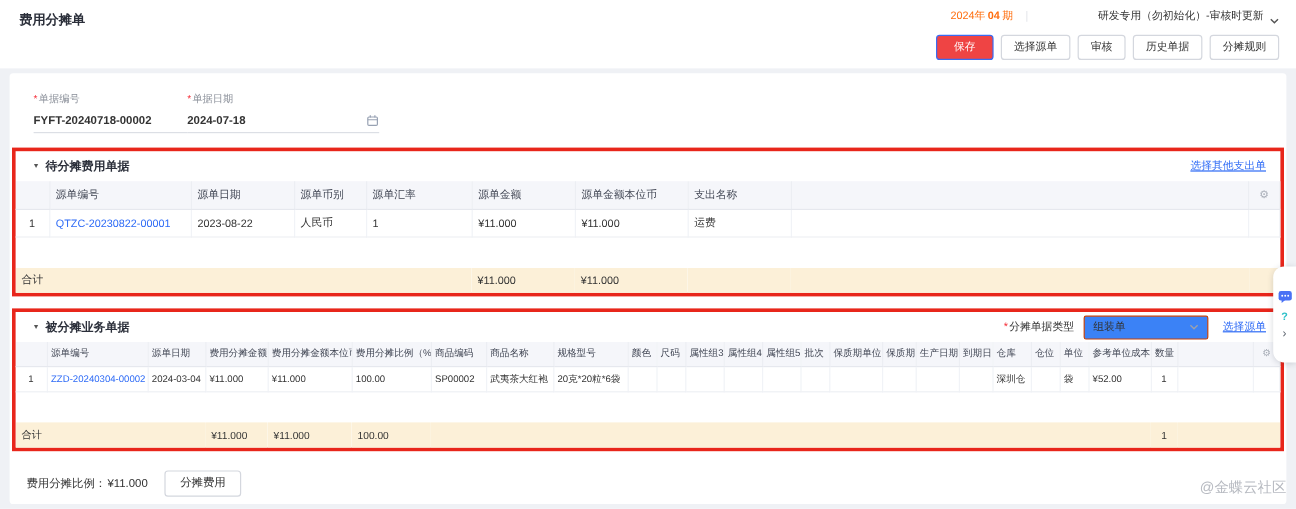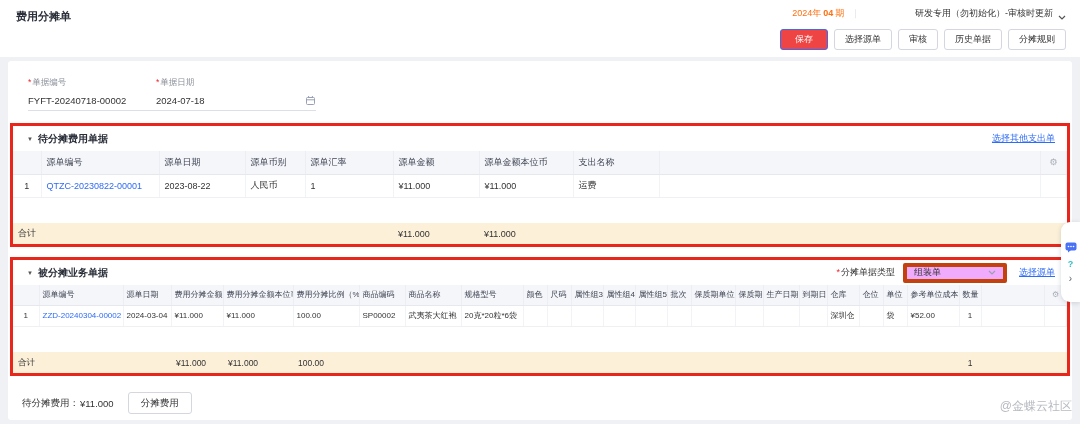--- a/index.html
+++ b/index.html
@@ -28,30 +28,30 @@
   .gear { margin-left:auto; color:#a9aeb8; font-size:10px; font-weight:400; cursor:pointer; }
   
   .basic { padding:6px 16px 0; }
   .basic-head { display:flex; align-items:center; height:16px; }
   .fields { display:flex; padding:6px 0 12px 4px; }
   .field { width:128px; }
   .field.wide { width:160px; }
   .f-label { font-size:8.5px; color:#8a8f99; }
   .req { color:#f5222d; margin-right:1px; }
   .f-value { font-size:9.5px; color:#333; border-bottom:1px solid #dcdfe5; padding:6px 0 4px;
-             display:flex; justify-content:space-between; align-items:flex-end; cursor:text; }
+             display:flex; justify-content:space-between; align-items:flex-end; cursor:text;font-weight:bold; }
   
   .redbox { border:3px solid #E8261B; margin:0 2px 10px; background:#fff; }
   .rb-head { display:flex; align-items:center; height:25px; padding:0 12px 0 14px; }
   .link { color:#2E6BF6; font-size:9px; cursor:pointer; font-weight:400;text-decoration:underline; }
   .rb-head .push { margin-left:auto; display:flex; align-items:center; }
   .type-label { font-size:9px; color:#333; font-weight:400; }
-  .select { width:104px; height:20px; border:4px solid #c2410c; border-radius:2px; display:flex;
+  .select { width:104px; height:20px; border:1px solid #c2410c; border-radius:2px; display:flex;
             align-items:center; justify-content:space-between; padding:0 7px; font-size:9px;
-            color:#333; margin:0 12px 0 8px; cursor:pointer; background:#f0abfc; }
+            color:#333; margin:0 12px 0 8px; cursor:pointer; background:#3b82f6; }
   
   table { border-collapse:collapse; table-layout:fixed; width:100%; }
   th, td { padding:0 5px; white-space:nowrap; overflow:hidden; font-weight:400; text-align:left; }
   thead th { background:#F5F6FA; height:23px; font-size:9px; color:#414654;
              border-right:1px solid #ECEEF3; border-bottom:1px solid #E6E8EE; }
   tr.data td { height:23px; font-size:9px; color:#333;
                border-right:1px solid #F1F3F7; border-bottom:1px solid #EEF0F4; }
   .num { text-align:left; }
   .ctr { text-align:center; }
   .rownum { color:#666; text-align:center; }
@@ -307,21 +307,21 @@
           <td class="num">100.00</td>
           <td colspan="17"></td>
           <td class="ctr">1</td>
           <td colspan="2"></td>
         </tr>
       </tbody>
     </table>
   </div>
 
   <div class="foot">
-    <span>待分摊费用：</span>
+    <span>费用分摊比例：</span>
     <span class="val">¥11.000</span>
     <button class="btn small">分摊费用</button>
   </div>
 </div>
 
 <div class="side-panel">
   <svg width="12" height="11" viewBox="0 0 12 11">
     <rect x="0.5" y="0.5" width="11" height="8" rx="2" fill="#4A72F5"></rect>
     <polygon points="3,8 3,10.5 6,8" fill="#4A72F5"></polygon>
     <circle cx="3.5" cy="4.5" r="0.8" fill="#fff"></circle>

